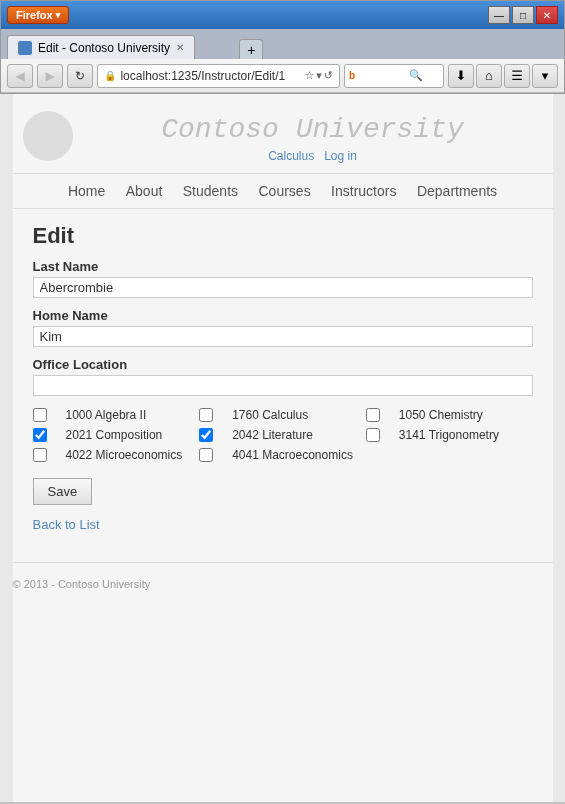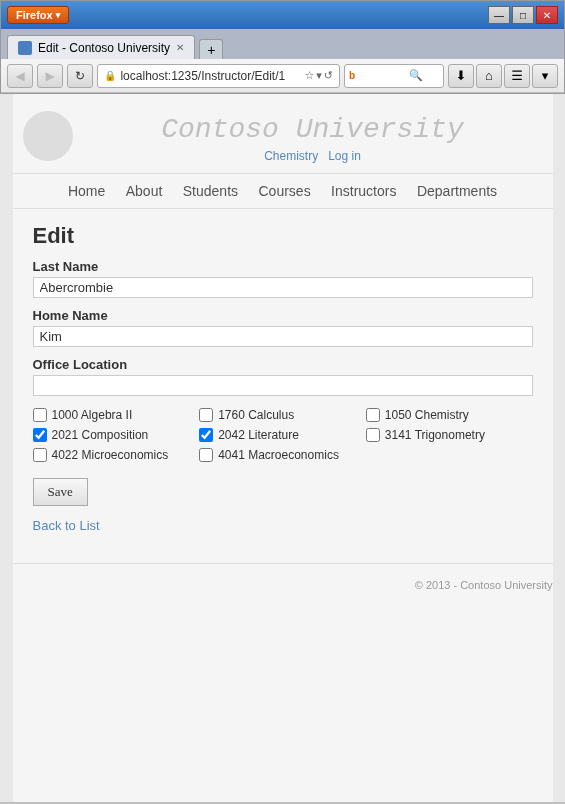--- a/index.html
+++ b/index.html
@@ -67,20 +67,21 @@
       color: white;
       border-color: #a02020;
     }
 
     .tab-bar {
       display: flex;
       align-items: flex-end;
       padding: 4px 6px 0;
       background: #b0b8c8;
       height: 30px;
+      gap: 40px;
     }
 
     .tab {
       background: #e8eaf0;
       border: 1px solid #999;
       border-bottom: none;
       padding: 3px 10px;
       font-size: 12px;
       display: flex;
       align-items: center;
@@ -329,21 +330,21 @@
     .courses-grid {
       margin-top: 12px;
       display: grid;
       grid-template-columns: 1fr 1fr 1fr;
       gap: 6px 0;
     }
 
     .course-item {
       display: flex;
       align-items: center;
-      gap: 5px;
+      gap: 19px;
       font-size: 12px;
       color: #333;
     }
 
     .course-item input[type="checkbox"] {
       margin: 0;
       width: 14px;
       height: 14px;
     }
 
@@ -353,33 +354,32 @@
     }
 
     .save-btn {
       margin-top: 16px;
       padding: 5px 14px;
       background: linear-gradient(to bottom, #f8f8f8, #e0e0e0);
       border: 1px solid #aaa;
       font-size: 13px;
       cursor: pointer;
       color: #333;
-      font-family: Liberation Serif, serif;
     }
 
     .back-link {
       display: block;
       margin-top: 12px;
       font-size: 13px;
       color: #5588bb;
       text-decoration: none;
     }
 
     .site-footer {
-      text-align: right;
+      text-align: left;
       padding: 15px 0;
       font-size: 11px;
       color: #999;
       border-top: 1px solid #ddd;
       margin-top: 20px;
     }
 
     .header-row {
       display: flex;
       align-items: center;
@@ -460,21 +460,21 @@
 
 <div class="page-content">
   <div class="site-wrapper">
 
     <div class="site-header">
       <div class="header-row">
         <span class="avatar-area"></span>
         <div style="flex:1">
           <div class="site-title">Contoso University</div>
           <div class="auth-links">
-            <a href="#">Chemistry</a>
+            <a href="#">Calculus</a>
             &nbsp;
             <a href="#">Log in</a>
           </div>
         </div>
       </div>
     </div>
 
     <nav class="site-nav">
       <a href="#">Home</a>
       <a href="#">About</a>

